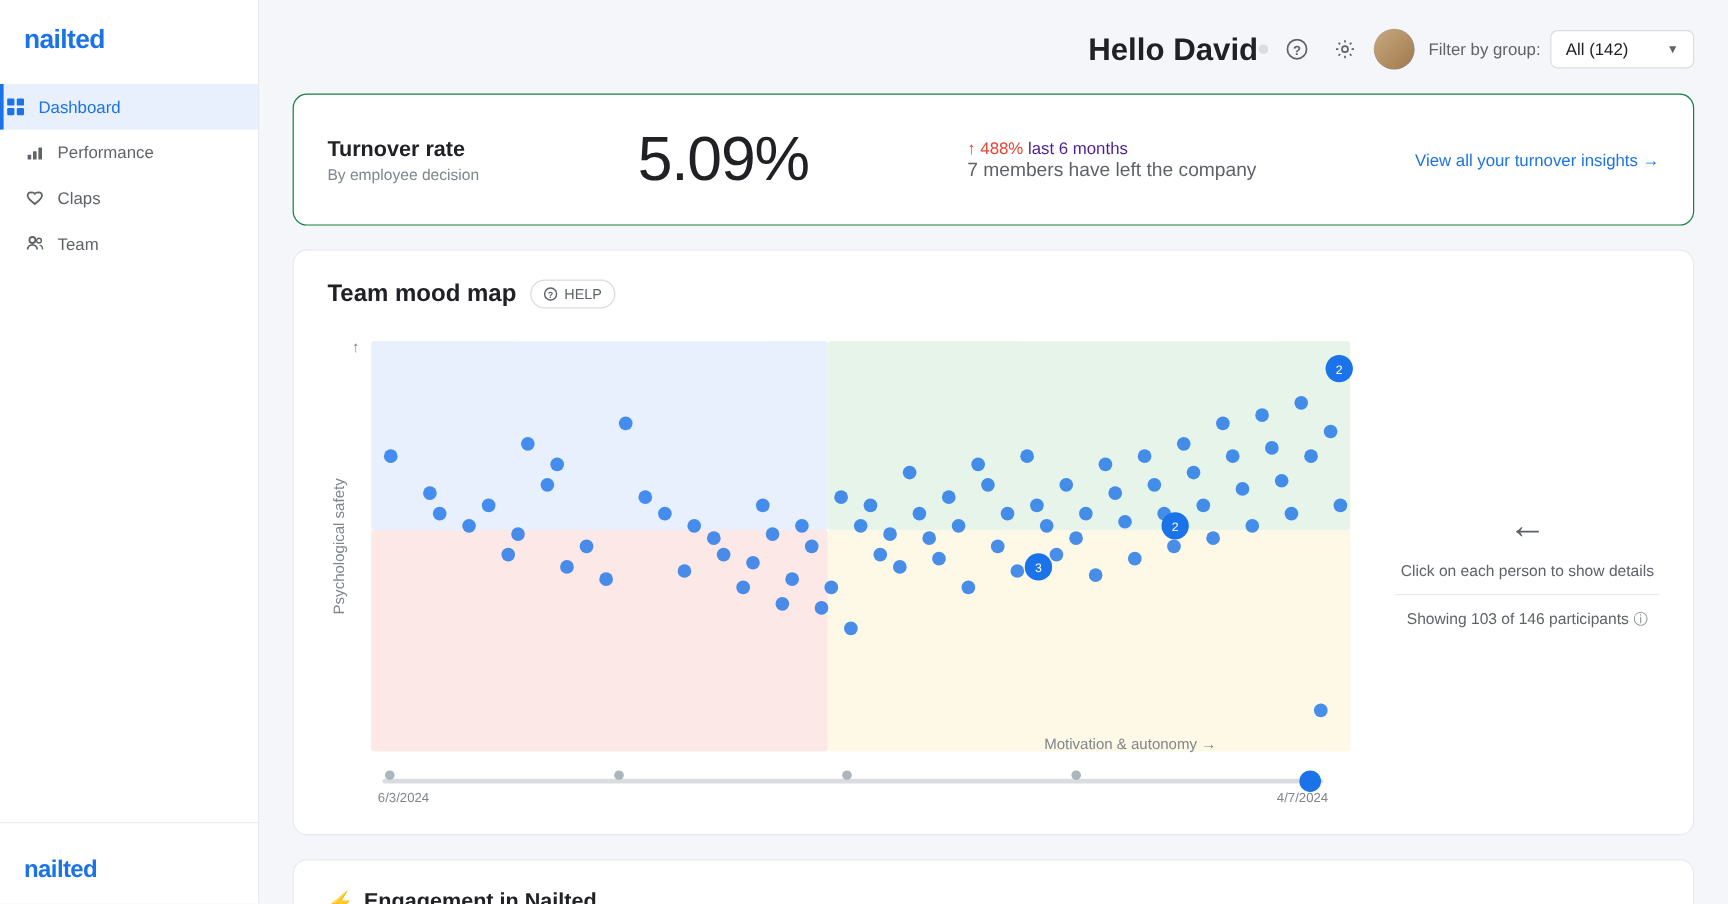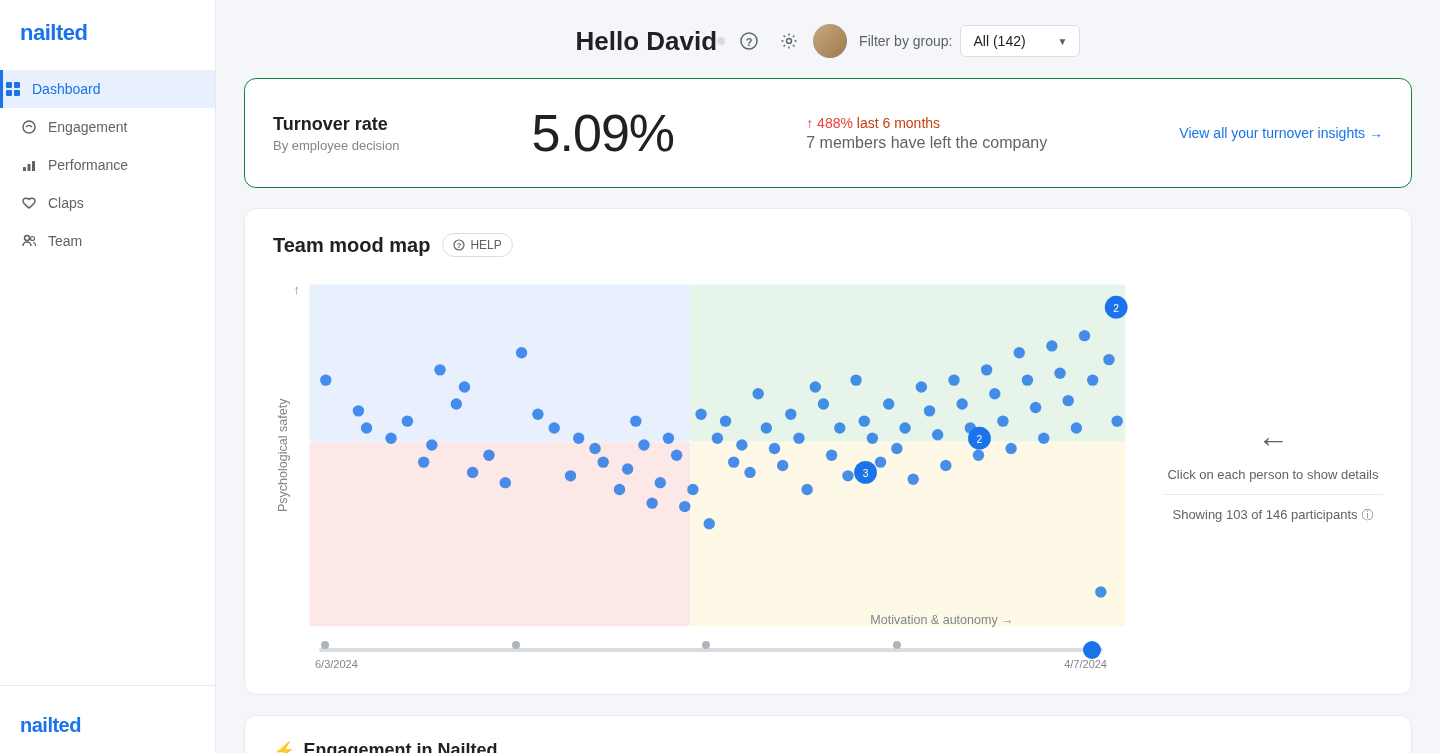--- a/index.html
+++ b/index.html
@@ -78,21 +78,21 @@
     .main {
       flex: 1;
       overflow-y: auto;
       padding: 24px 28px;
     }
 
     
     .header {
       display: flex;
       align-items: center;
-      justify-content: center;
+      justify-content: flex-end;
       margin-bottom: 20px;
     }
     .header-title {
       font-size: 26px;
       font-weight: 600;
       color: #202124;
     }
     .header-right {
       display: flex;
       align-items: center;
@@ -169,21 +169,21 @@
       letter-spacing: -1px;
     }
     .turnover-stats {
       text-align: left;
     }
     .turnover-change {
       font-size: 14px;
       color: #ea4335;
       font-weight: 500;
     }
-    .turnover-change span { color: #c2410c; font-weight: 400; }
+    .turnover-change span { color: #4c1d95; font-weight: 400; }
     .turnover-members {
       font-size: 16px;
       color: #5f6368;
       margin-top: 3px;
     }
     .turnover-link {
       color: #1a73e8;
       font-size: 14px;
       cursor: pointer;
       text-decoration: none;
@@ -343,29 +343,20 @@
     <div class="nav-item active">
       <span class="nav-icon">
         <svg width="16" height="16" viewBox="0 0 16 16" fill="none">
           <rect x="1" y="1" width="6" height="6" rx="1" fill="#1a73e8"></rect>
           <rect x="9" y="1" width="6" height="6" rx="1" fill="#1a73e8"></rect>
           <rect x="1" y="9" width="6" height="6" rx="1" fill="#1a73e8"></rect>
           <rect x="9" y="9" width="6" height="6" rx="1" fill="#1a73e8"></rect>
         </svg>
       </span>
       <span>Dashboard</span>
-    </div>
-    <div class="nav-item">
-      <span class="nav-icon">
-        <svg width="16" height="16" viewBox="0 0 16 16" fill="none">
-          <circle cx="8" cy="8" r="6" stroke="#5f6368" stroke-width="1.5"></circle>
-          <path d="M5 8 Q8 5 11 8" stroke="#5f6368" stroke-width="1.5" fill="none"></path>
-        </svg>
-      </span>
-      <span>Engagement</span>
     </div>
     <div class="nav-item">
       <span class="nav-icon">
         <svg width="16" height="16" viewBox="0 0 16 16" fill="none">
           <rect x="2" y="10" width="3" height="4" rx="0.5" fill="#5f6368"></rect>
           <rect x="6.5" y="7" width="3" height="7" rx="0.5" fill="#5f6368"></rect>
           <rect x="11" y="4" width="3" height="10" rx="0.5" fill="#5f6368"></rect>
         </svg>
       </span>
       <span>Performance</span>

